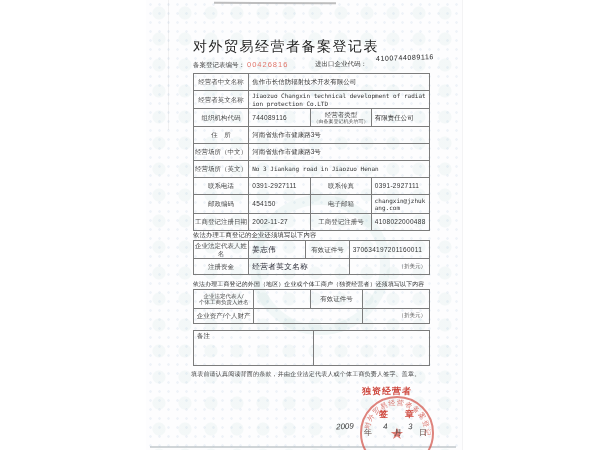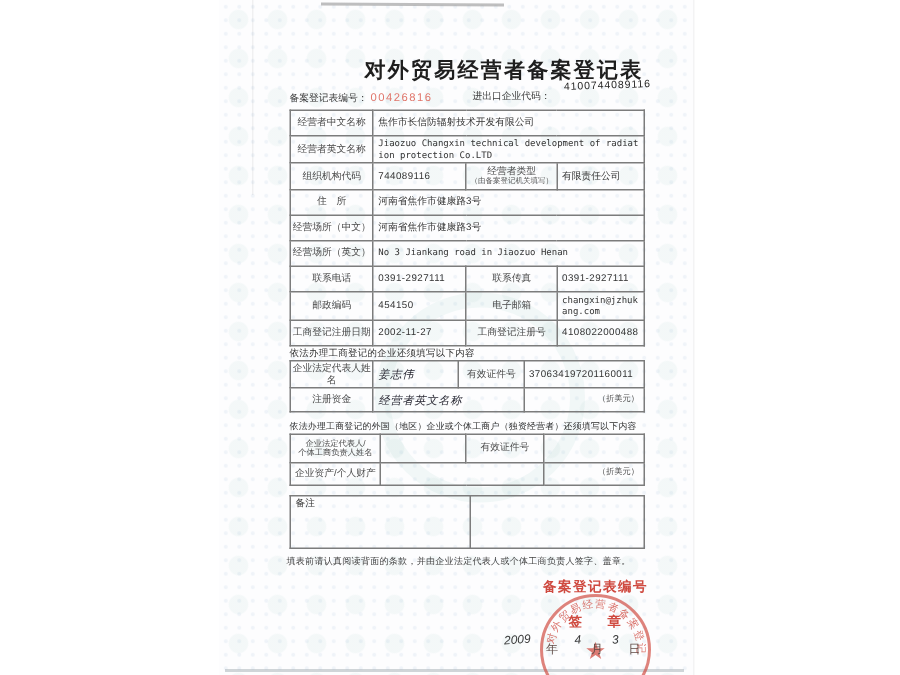--- a/index.html
+++ b/index.html
@@ -20,38 +20,38 @@
   }
   .watermark{
     position:absolute;left:250px;top:195px;width:120px;height:120px;border-radius:50%;
     border:10px solid rgba(140,200,190,0.10);
   }
   .edge-top{position:absolute;left:214px;top:2px;width:122px;height:2px;background:#8b8b8b;opacity:.55;transform:rotate(.3deg);}
   .edge-bottom{position:absolute;left:150px;top:446px;width:306px;height:2px;background:#9aa4ab;opacity:.45;}
   .fold{position:absolute;left:168px;top:0;width:1px;height:130px;background:rgba(0,0,0,0.05);}
 
   .title{
-    position:absolute;left:193px;top:38px;width:236px;text-align:right;
-    font-size:14px;font-weight:bold;letter-spacing:1.5px;color:#1e1e1e;white-space:nowrap;
+    position:absolute;left:193px;top:38px;width:236px;text-align:left;
+    font-size:14px;font-weight:normal;letter-spacing:1.5px;color:#1e1e1e;white-space:nowrap;
   }
   .metaline{position:absolute;left:193px;top:60px;width:260px;font-size:6.5px;color:#3a3a3a;white-space:nowrap;}
   .metaline .regno{color:#e0756a;font-size:7.5px;letter-spacing:1px;margin-left:2px;}
   .iecode-label{position:absolute;left:315px;top:60px;font-size:6.5px;color:#3a3a3a;white-space:nowrap;}
   .iecode{
     position:absolute;left:376px;top:54px;font-size:7px;letter-spacing:.6px;color:#222;
     transform:rotate(-2deg);white-space:nowrap;
   }
 
   table{border-collapse:collapse;table-layout:fixed;position:absolute;background:transparent;}
   td{border:1px solid #7c7c7c;font-size:6.5px;line-height:7.5px;padding:1px 3px;color:#333;overflow:hidden;}
   td.lbl{text-align:center;color:#4a4a4a;padding:1px 1px;}
   td.val{text-align:left;}
   .latin{font-family:"DejaVu Sans Mono","Liberation Mono",monospace;font-size:6px;word-break:break-all;}
   .sm{font-size:5px;line-height:5.5px;display:block;color:#555;}
-  .hw{font-size:7.5px;color:#2a2a35;font-style:italic;letter-spacing:.5px;}
+  .hw{font-size:7.5px;color:#2a2a35;letter-spacing:.5px;}
   .num{letter-spacing:.3px;}
   .usd{text-align:right;color:#555;font-size:5.5px;}
 
   .t-main{left:193px;top:73px;width:237px;}
   .sec-header{position:absolute;left:193px;font-size:6.3px;color:#2e2e2e;white-space:nowrap;letter-spacing:.2px;}
   .t-company{left:193px;top:240px;width:237px;}
   .t-foreign{left:193px;top:289px;width:237px;}
   .t-remark{left:193px;top:330px;width:237px;}
   .t-remark td{height:32px;vertical-align:top;}
 
@@ -192,21 +192,21 @@
     <tbody>
         <tr>
       <td class="val">备注</td>
       <td class="val"></td>
     </tr>
   </tbody>
     </table>
 
   <div class="footnote">填表前请认真阅读背面的条款，并由企业法定代表人或个体工商负责人签字、盖章。</div>
 
-  <div class="stamp-authority">备案登记表编号</div>
+  <div class="stamp-authority">独资经营者</div>
   <div class="stamp-sign">签　章</div>
 
   <svg class="stamp-circle" width="78" height="78" viewBox="0 0 78 78">
     <circle cx="39" cy="39" r="36" fill="none" stroke="#cf4a40" stroke-width="2" opacity="0.8"></circle>
     <path id="sealArc" d="M 11 39 A 28 28 0 0 1 67 39" fill="none"></path>
     <text font-size="7" fill="#cf4a40" opacity="0.9" letter-spacing="1"><textPath href="#sealArc" startOffset="4%">对外贸易经营者备案登记</textPath></text>
     <text x="39" y="45" font-size="16" text-anchor="middle" fill="#cf4a40" opacity="0.85">★</text>
   </svg>
 
   <span class="date-num" style="left:336px;top:422px">2009</span>

